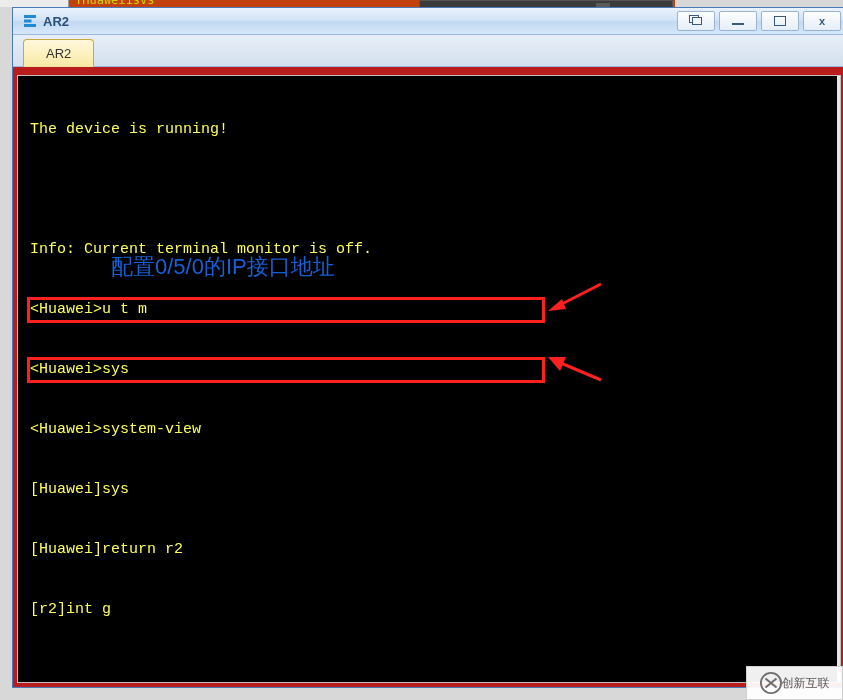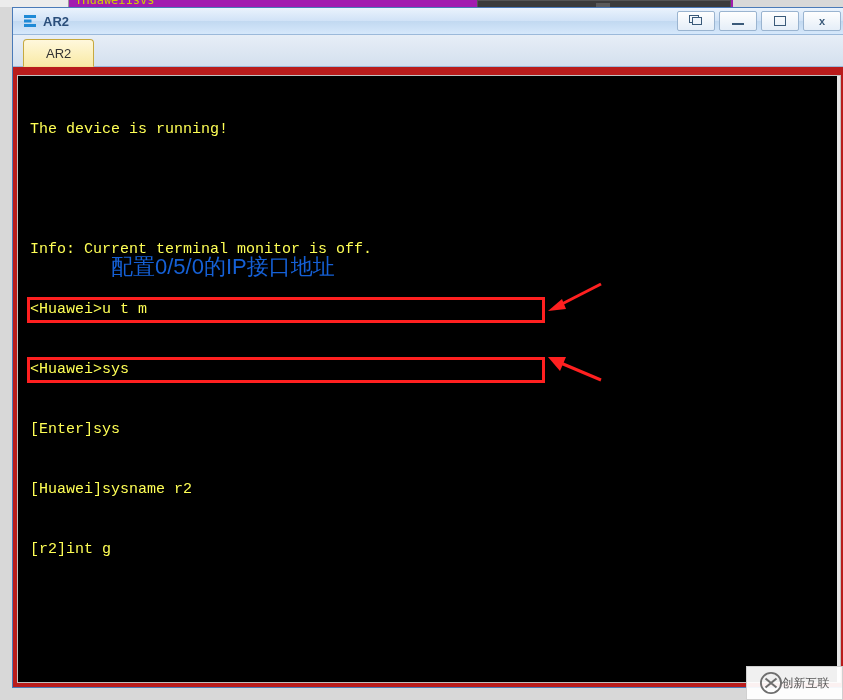--- a/index.html
+++ b/index.html
@@ -9,22 +9,22 @@
     height: 700px;
     font-family: "Segoe UI", Tahoma, Arial, sans-serif;
     background: #d8d8d8;
     overflow: hidden;
     position: relative;
   }
 
   
   .ext-top {
     position: absolute;
-    top: 0; left: 0; width: 733px; height: 7px;
-    background: #a21caf;
+    top: 0; left: 0; width: 675px; height: 7px;
+    background: #c2410c;
   }
   .ext-top .tab-frag {
     position: absolute; left: 0; top: 0; height: 7px; width: 68px;
     background: #ececec;
     border-right: 1px solid #9a9a9a;
   }
   .ext-top .frag-text {
     position: absolute; left: 75px; top: -7px;
     font-family: Consolas, monospace;
     color: #d0d000; font-size: 12px;
@@ -230,22 +230,23 @@
 
   <div class="client">
     <div class="terminal">
 
       <div class="term-content">
         <div class="term-line">The device is running!</div>
         <div class="term-line"></div>
         <div class="term-line">Info: Current terminal monitor is off.</div>
         <div class="term-line">&lt;Huawei&gt;u t m</div>
         <div class="term-line">&lt;Huawei&gt;sys</div>
-        <div class="term-line">[Enter]sys</div>
-        <div class="term-line">[Huawei]sysname r2</div>
+        <div class="term-line">&lt;Huawei&gt;system-view</div>
+        <div class="term-line">[Huawei]sys</div>
+        <div class="term-line">[Huawei]return r2</div>
         <div class="term-line">[r2]int g</div>
         
         
         
         
         
         
       </div>
 
       <div class="annot-box" style="left:9px; top:221px; width:518px; height:26px;"></div>

